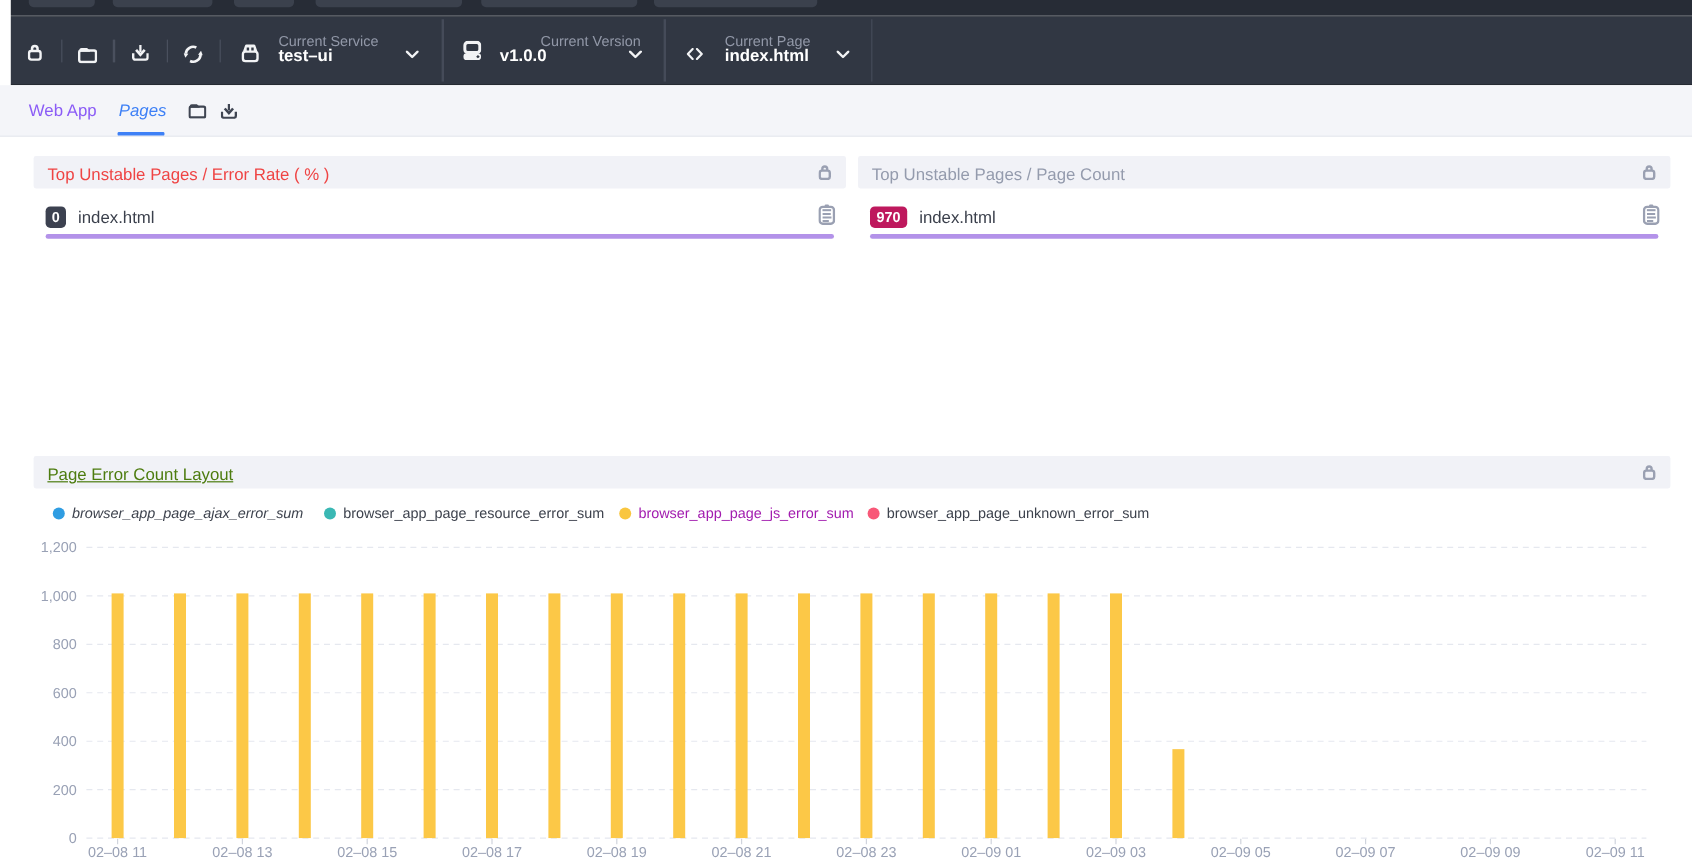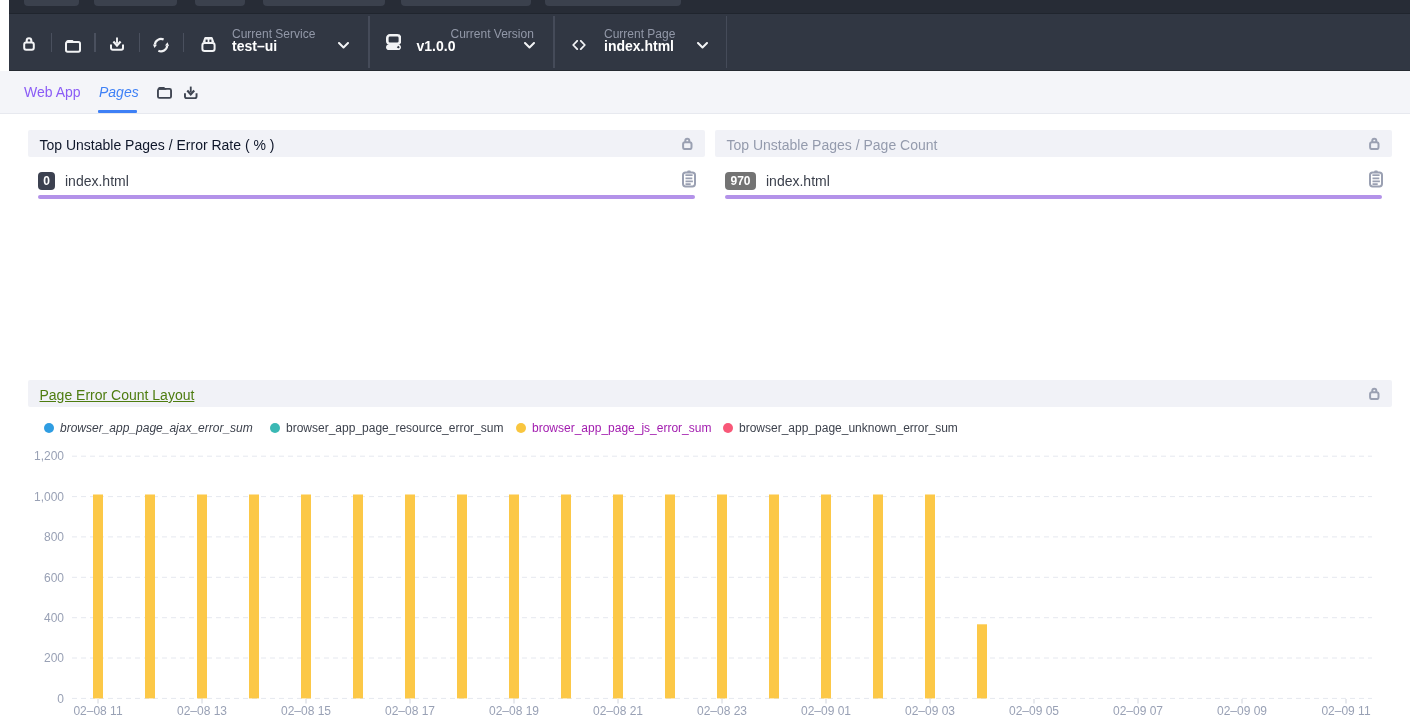--- a/index.html
+++ b/index.html
@@ -86,41 +86,41 @@
 <svg class="abs" style="left:156.7px;top:86.2px;" width="15" height="13.1" viewBox="0 0 16 14">
     <rect x="1" y="3.1" width="14" height="9.6" rx="1.6" fill="none" stroke="#3f4552" stroke-width="2"></rect>
     <path d="M1.2 3.6 V2.6 Q1.2 1 2.9 1 H7.6 L10.1 3.4 L9.8 4.1 H1.2 Z" fill="#3f4552"></path>
   </svg>
 <svg class="abs" style="left:184px;top:85.5px;" width="13.5" height="13.5" viewBox="0 0 14 14">
     <path d="M1 7.4 V11 a1.7 1.7 0 0 0 1.7 1.7 H11.3 a1.7 1.7 0 0 0 1.7-1.7 V7.4" fill="none" stroke="#3f4552" stroke-width="2"></path>
     <path d="M7 0.6 V6.4" stroke="#3f4552" stroke-width="1.9" fill="none"></path>
     <path d="M3.4 4.6 L7 8.6 L10.6 4.6" fill="none" stroke="#3f4552" stroke-width="2.2" stroke-linejoin="miter"></path>
   </svg>
 <div class="abs" style="left:28px;top:130px;width:677px;height:27px;background:#f1f2f7;border-radius:2px;"></div>
-<div class="abs" style="left:39.5px;top:136.5px;white-space:nowrap;font-size:14px;color:#0f172a;">Top Unstable Pages / Error Rate ( % )</div>
+<div class="abs" style="left:39.5px;top:136.5px;white-space:nowrap;font-size:14px;color:#ef4444;">Top Unstable Pages / Error Rate ( % )</div>
 <svg class="abs" style="left:682px;top:137px;" width="11" height="13" viewBox="0 0 11 13">
     <rect x="1.1" y="5.2" width="8.4" height="6.9" rx="1.9" fill="none" stroke="#9aa0b2" stroke-width="2"></rect>
     <path d="M3.3 5 V3.7 a2 2 0 0 1 4 0 V5" fill="none" stroke="#9aa0b2" stroke-width="2"></path>
   </svg>
 <div class="abs" style="left:38px;top:172px;white-space:nowrap;width:17px;height:18px;background:#3c4150;border-radius:4px;color:#fff;font-size:12px;font-weight:bold;text-align:center;line-height:18px;">0</div>
 <div class="abs" style="left:65px;top:173px;white-space:nowrap;font-size:14px;color:#3b404c;">index.html</div>
 <svg class="abs" style="left:681.5px;top:169.5px;" width="14" height="18" viewBox="0 0 14 18">
     <rect x="5.2" y="0.5" width="3.6" height="2.6" rx="0.9" fill="#9aa0b2"></rect>
     <rect x="1" y="2.4" width="12" height="14" rx="2.6" fill="none" stroke="#9aa0b2" stroke-width="2"></rect>
     <rect x="3.4" y="4.3" width="7.2" height="1.7" fill="#9aa0b2"></rect>
     <path d="M3.5 8.4 H10.3 M3.5 11.3 H10.9 M3.5 14.2 H8.7" stroke="#9aa0b2" stroke-width="1.7" fill="none"></path>
   </svg>
 <div class="abs" style="left:38px;top:195px;width:657px;height:4px;background:#b392e9;border-radius:2px;"></div>
 <div class="abs" style="left:715px;top:130px;width:677px;height:27px;background:#f1f2f7;border-radius:2px;"></div>
 <div class="abs" style="left:726.5px;top:136.5px;white-space:nowrap;font-size:14px;color:#949bad;">Top Unstable Pages / Page Count</div>
 <svg class="abs" style="left:1369px;top:137px;" width="11" height="13" viewBox="0 0 11 13">
     <rect x="1.1" y="5.2" width="8.4" height="6.9" rx="1.9" fill="none" stroke="#9aa0b2" stroke-width="2"></rect>
     <path d="M3.3 5 V3.7 a2 2 0 0 1 4 0 V5" fill="none" stroke="#9aa0b2" stroke-width="2"></path>
   </svg>
-<div class="abs" style="left:725px;top:172px;white-space:nowrap;width:31px;height:18px;background:#737373;border-radius:4px;color:#fff;font-size:12px;font-weight:bold;text-align:center;line-height:18px;">970</div>
+<div class="abs" style="left:725px;top:172px;white-space:nowrap;width:31px;height:18px;background:#be185d;border-radius:4px;color:#fff;font-size:12px;font-weight:bold;text-align:center;line-height:18px;">970</div>
 <div class="abs" style="left:766px;top:173px;white-space:nowrap;font-size:14px;color:#3b404c;">index.html</div>
 <svg class="abs" style="left:1368.5px;top:169.5px;" width="14" height="18" viewBox="0 0 14 18">
     <rect x="5.2" y="0.5" width="3.6" height="2.6" rx="0.9" fill="#9aa0b2"></rect>
     <rect x="1" y="2.4" width="12" height="14" rx="2.6" fill="none" stroke="#9aa0b2" stroke-width="2"></rect>
     <rect x="3.4" y="4.3" width="7.2" height="1.7" fill="#9aa0b2"></rect>
     <path d="M3.5 8.4 H10.3 M3.5 11.3 H10.9 M3.5 14.2 H8.7" stroke="#9aa0b2" stroke-width="1.7" fill="none"></path>
   </svg>
 <div class="abs" style="left:725px;top:195px;width:657px;height:4px;background:#b392e9;border-radius:2px;"></div>
 <div class="abs" style="left:28px;top:380px;width:1364px;height:27px;background:#f1f2f7;border-radius:2px;"></div>
 <div class="abs" style="left:39.5px;top:387px;white-space:nowrap;font-size:14px;color:#4d7c0f;text-decoration:underline;">Page Error Count Layout</div>

